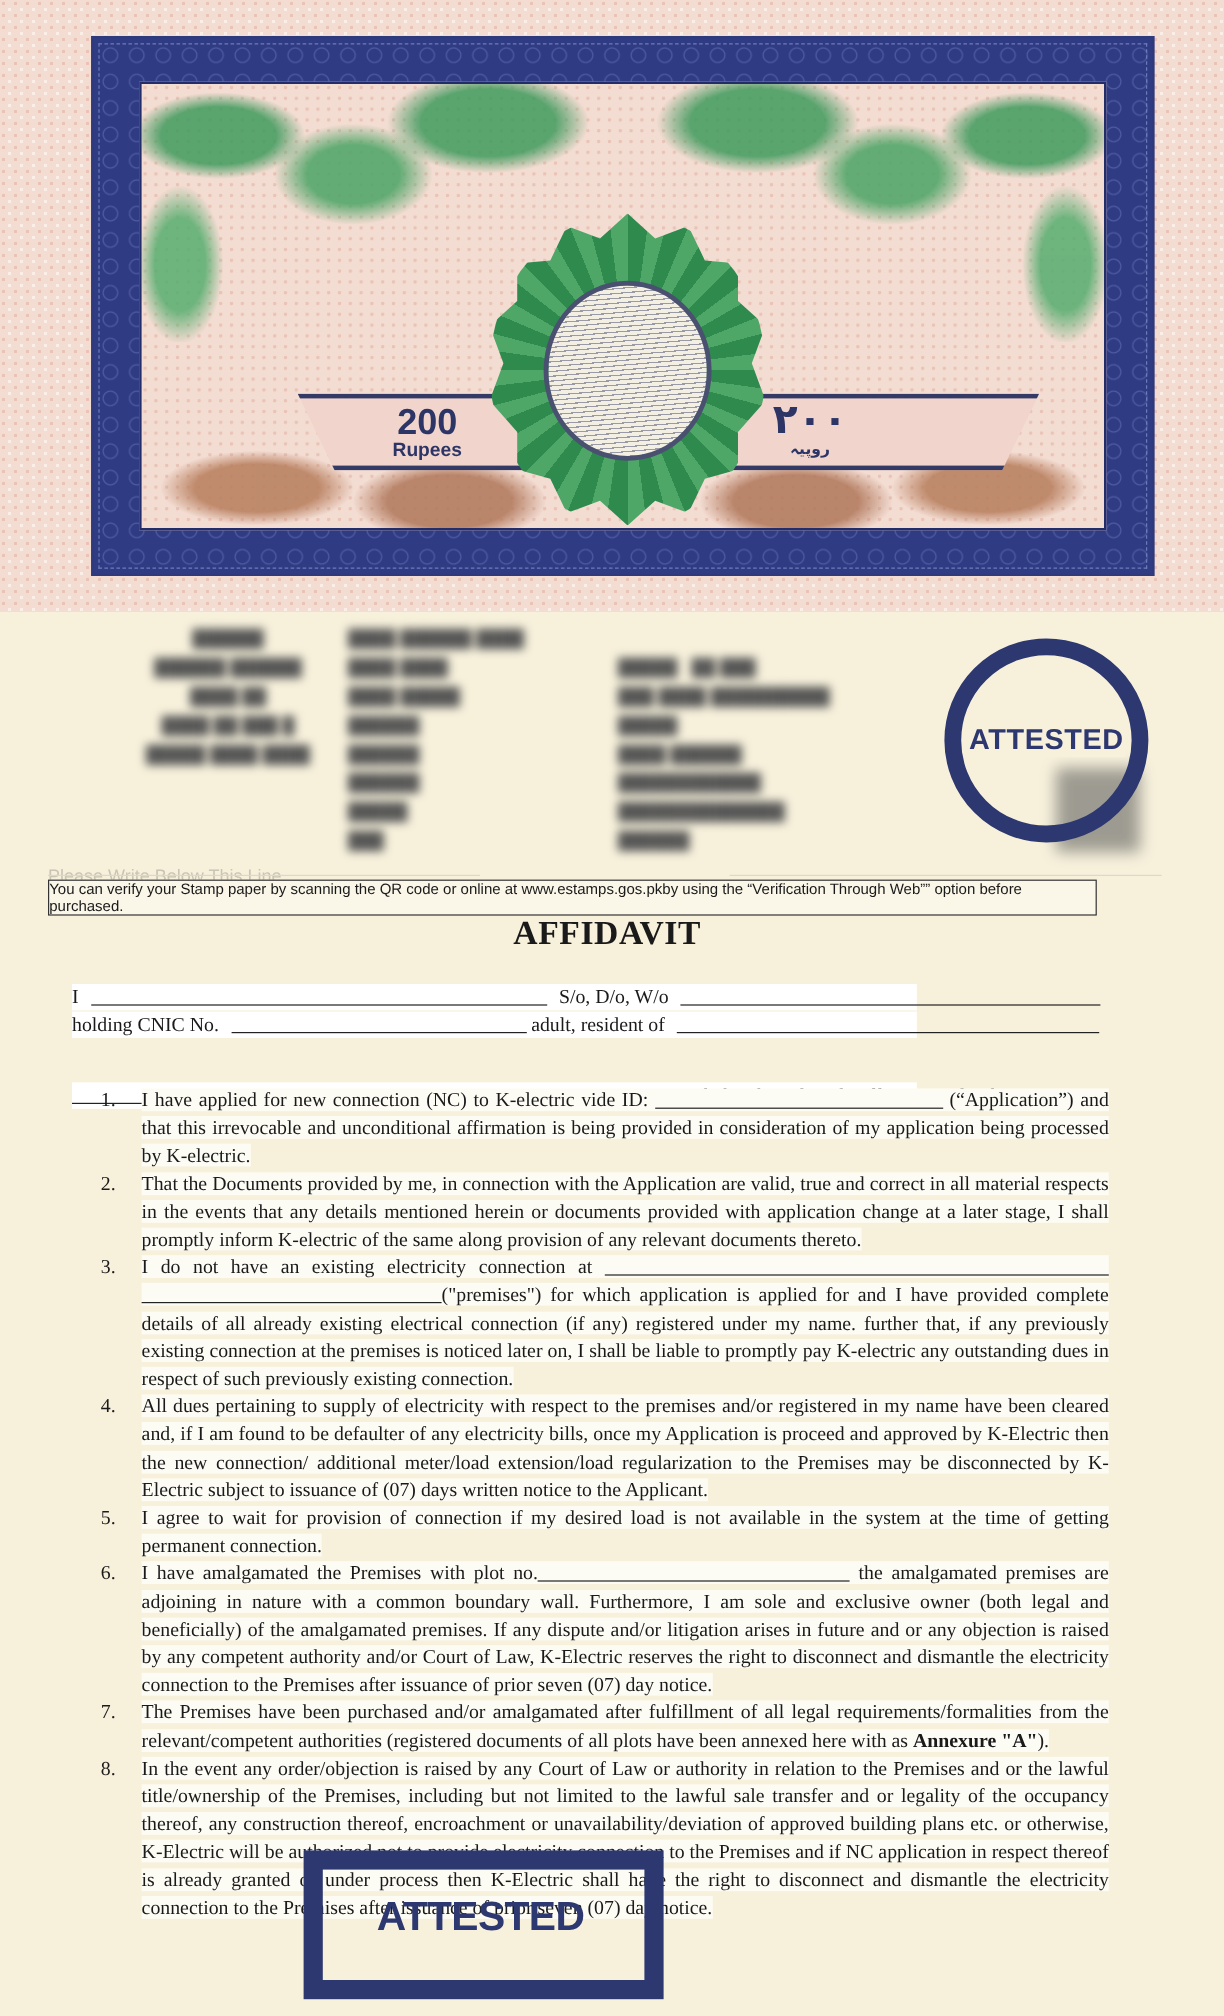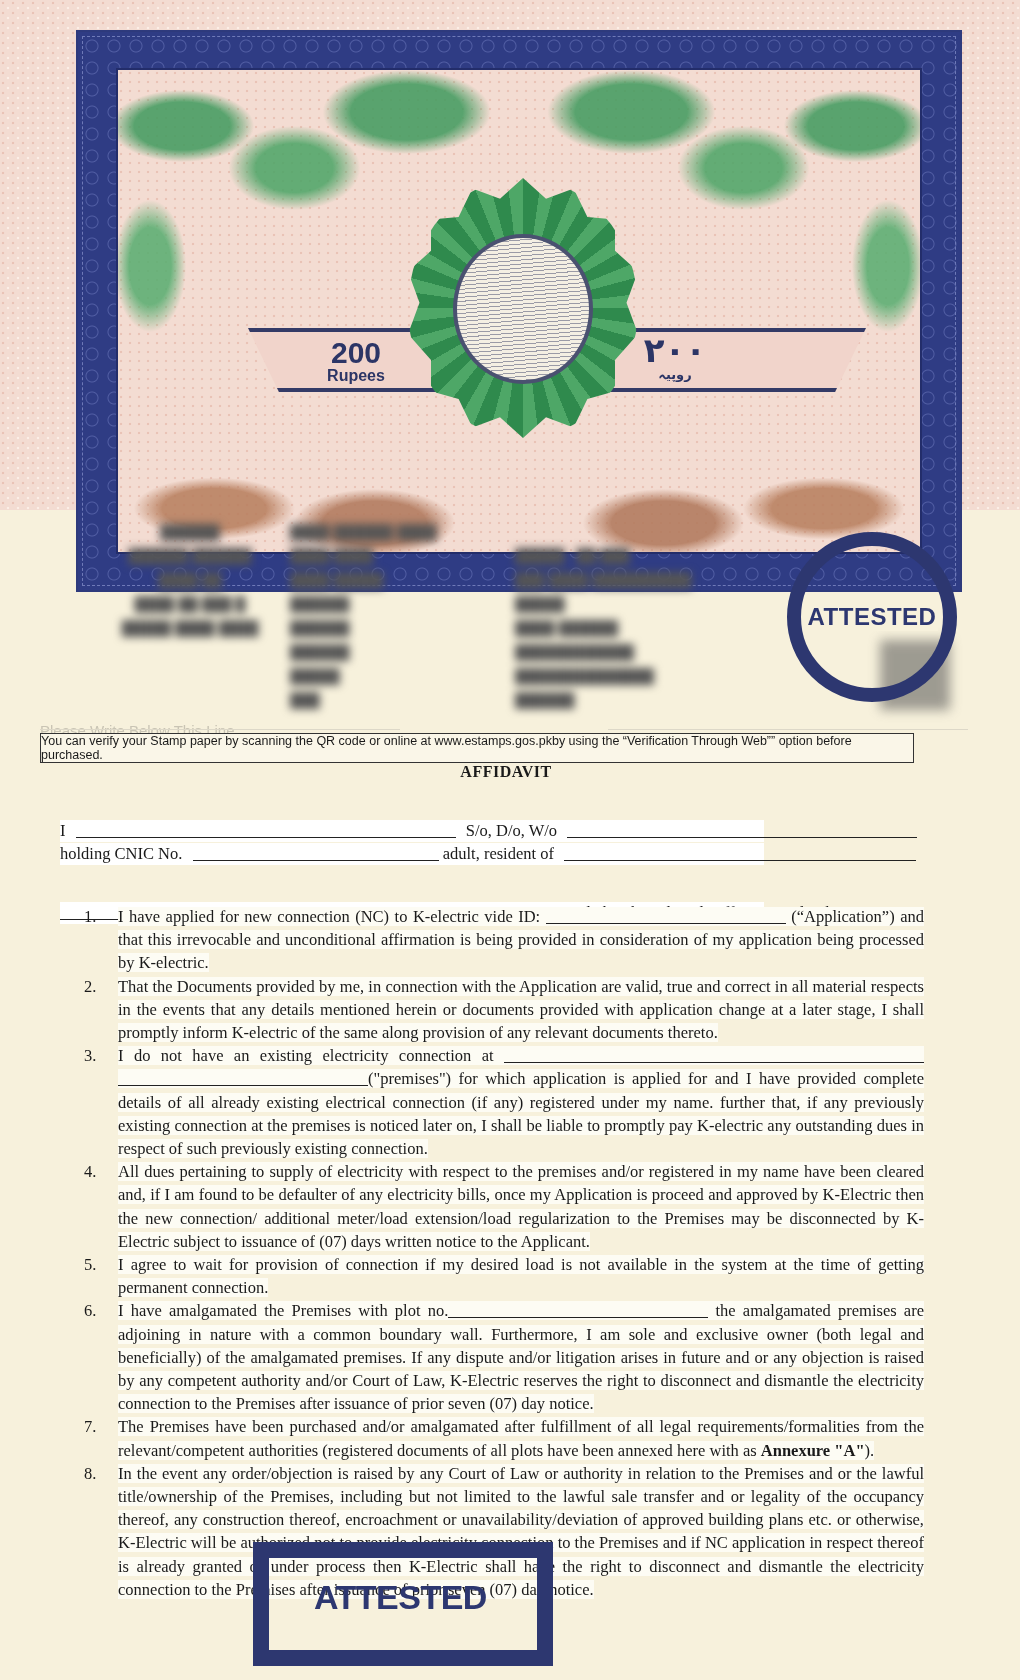--- a/index.html
+++ b/index.html
@@ -13,21 +13,21 @@
     
     .stamp-area {
       position: absolute; left: 0; top: 0; width: 1020px; height: 510px;
       background-color: #f3dcd2;
       background-image:
         radial-gradient(circle at 3px 3px, #e9c3b6 1.3px, transparent 1.6px),
         radial-gradient(circle at 8px 8px, #fbeee6 1.3px, transparent 1.6px);
       background-size: 10px 10px, 10px 10px;
     }
     .stamp-frame {
-      position: absolute; left: 76px; top: 30px; width: 886px; height: 562px;
+      position: absolute; left: 76px; top: 30px; width: 886px; height: 450px;
       border: 2px solid #2e3a7c;
       background: #2f3c84;
       padding: 6px;
       text-decoration: underline;
     }
     .stamp-frame::before {
       content: ""; position: absolute; inset: 4px;
       border: 1px dashed #8b95cf; opacity: .7;
     }
     .stamp-border-pattern {
@@ -134,21 +134,21 @@
     .write-line::before { left: 0; } .write-line::after { right: 0; }
     .verify-box {
       position: absolute; left: 40px; top: 733px; width: 874px; height: 30px;
       border: 1.5px solid #333; background: #faf6e8;
       font-family: "Liberation Sans", sans-serif; font-size: 12.5px;
       display: flex; align-items: center; justify-content: center; color: #1a1a1a;
     }
     
     .title {
       position: absolute; left: 0; top: 763px; width: 980px; text-align: center;
-      font-size: 16px; font-weight: bold; letter-spacing: .5px; padding-left: 32px;
+      font-size: 28px; font-weight: bold; letter-spacing: .5px; padding-left: 32px;
     }
     .fill-row {
       position: absolute; left: 60px; width: 704px; height: 22px;
       font-size: 16.5px; line-height: 22px; background: #fff; white-space: nowrap;
     }
     .blank { display: inline-block; border-bottom: 1px solid #222; height: 16px; vertical-align: -2px; }
     .clauses {
       position: absolute; left: 84px; top: 905px; width: 840px;
       list-style: none; font-size: 16.5px; line-height: 23.2px;
     }

